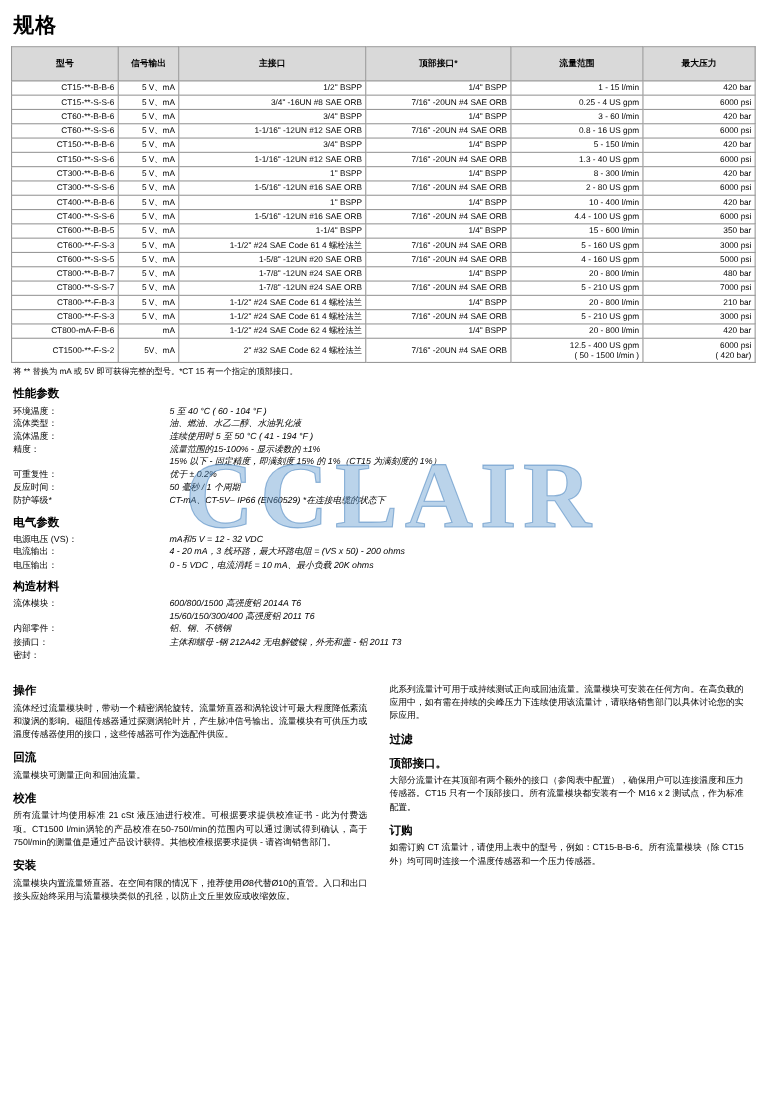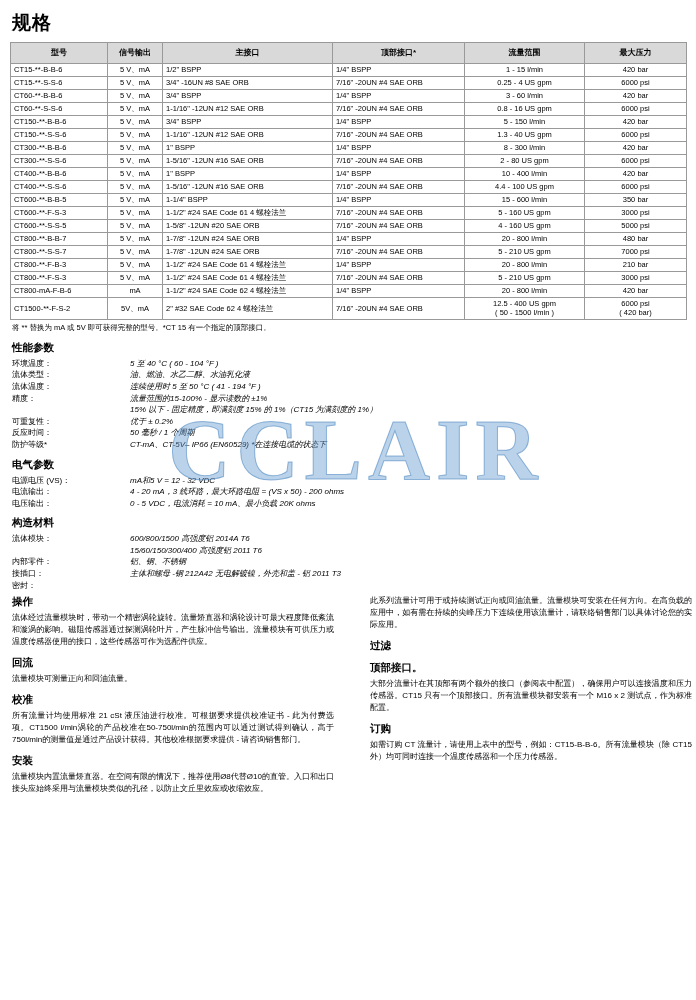--- a/index.html
+++ b/index.html
@@ -33,46 +33,46 @@
     padding: 1px 3px;
     line-height: 1.25;
     vertical-align: middle;
     height: 13px;
   }
   table.spec th {
     background: #d9d9d9;
     font-weight: bold;
     font-size: 8px;
     text-align: center;
-    height: 21px;
-  }
-  table.spec td.c { text-align: center; margin-top: 40px; }
-  table.spec td.l { text-align: left; }
+    height: 31px;
+  }
+  table.spec td.c { text-align: right; margin-top: 40px; }
+  table.spec td.l { text-align: right; }
 
   .note-line {
     font-size: 7.5px;
     margin: 3px 0 8px 2px;
   }
 
   .block-head {
     font-size: 10.5px;
     font-weight: bold;
     margin: 7px 0 3px 2px;
   }
 
   .kv { font-size: 8px; line-height: 1.45; }
-  .kv .row { display: flex; align-items: flex-start; margin-bottom: 0px; }
+  .kv .row { display: flex; align-items: flex-start; margin-bottom: 0px; gap: 24px; }
   .kv .k { width: 120px; flex: 0 0 120px; padding-left: 2px; }
   .kv .v { flex: 1 1 auto; font-style: italic; }
   .kv .v.multi div { font-style: italic; }
 
   .cols {
     display: flex;
-    gap: 34px;
-    margin-top: 4px;
+    gap: 18px;
+    margin-top: 20px;
   }
   .col { width: 324px; flex: 0 0 324px; }
   .col p { font-size: 8px; line-height: 1.5; margin: 0 0 6px 2px; text-align: justify; }
   .col .block-head { margin-top: 8px; }
   .col .block-head:first-child { margin-top: 0; }
 
   
   .watermark {
     position: absolute;
     left: 0; right: 0;

